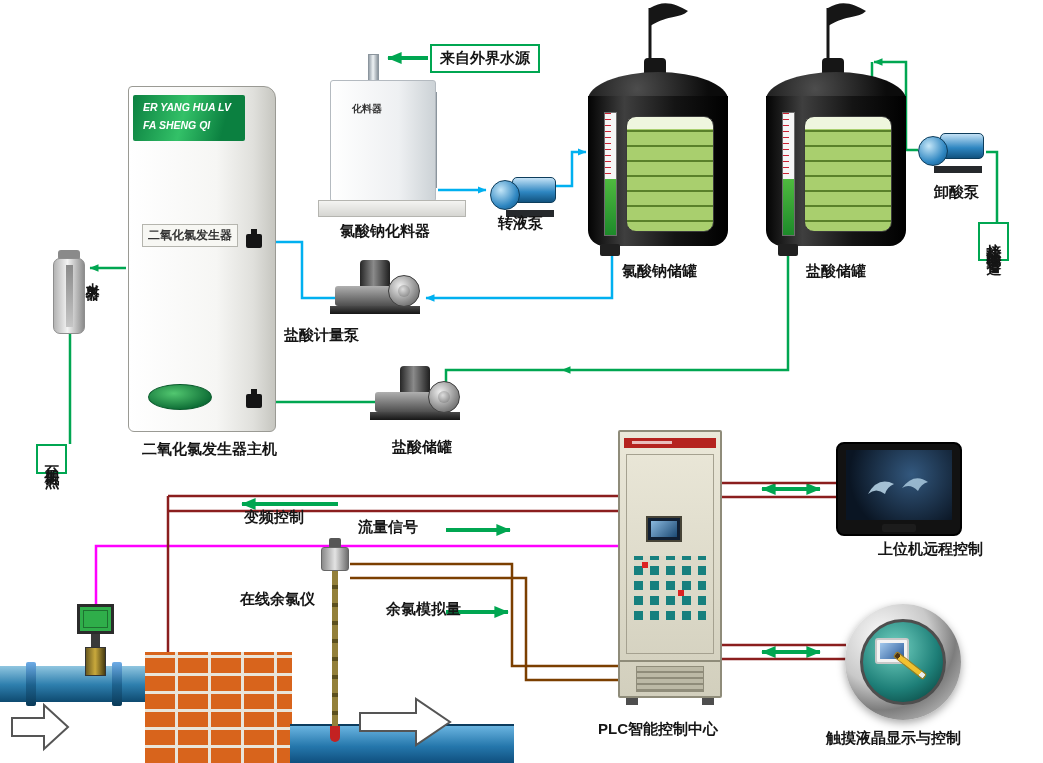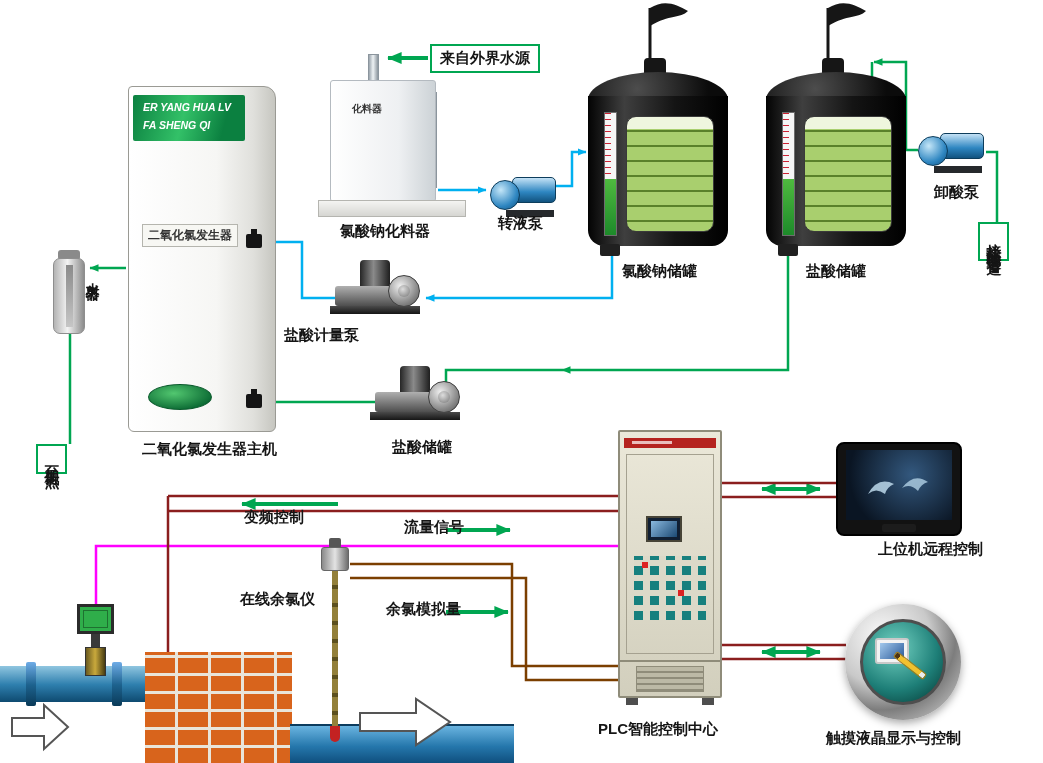--- a/index.html
+++ b/index.html
@@ -311,16 +311,16 @@
     <div class="fm-screen"></div>
     <div class="fm-neck"></div>
     <div class="fm-body"></div>
   </div>
 
   <div class="tag tag-h" style="left:430px;top:44px">来自外界水源</div>
   <div class="tag tag-v" style="left:978px;top:222px">接盐酸输送管道</div>
   <div class="tag tag-v" style="left:36px;top:444px">至加氯点</div>
 
   <div class="cap" style="left:244px;top:508px">变频控制</div>
-  <div class="cap" style="left:404px;top:518px">流量信号</div>
+  <div class="cap" style="left:358px;top:518px">流量信号</div>
   <div class="cap" style="left:386px;top:600px">余氯模拟量</div>
 
 </div>
 
 </body></html>

